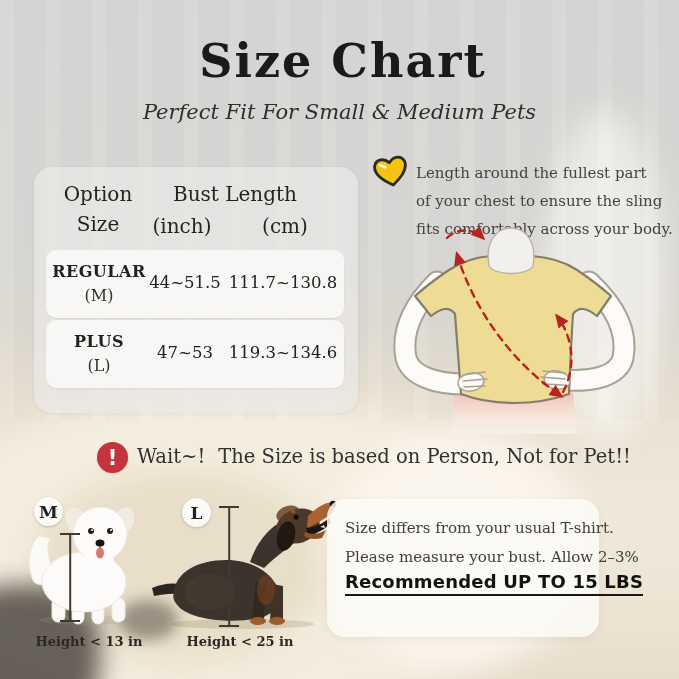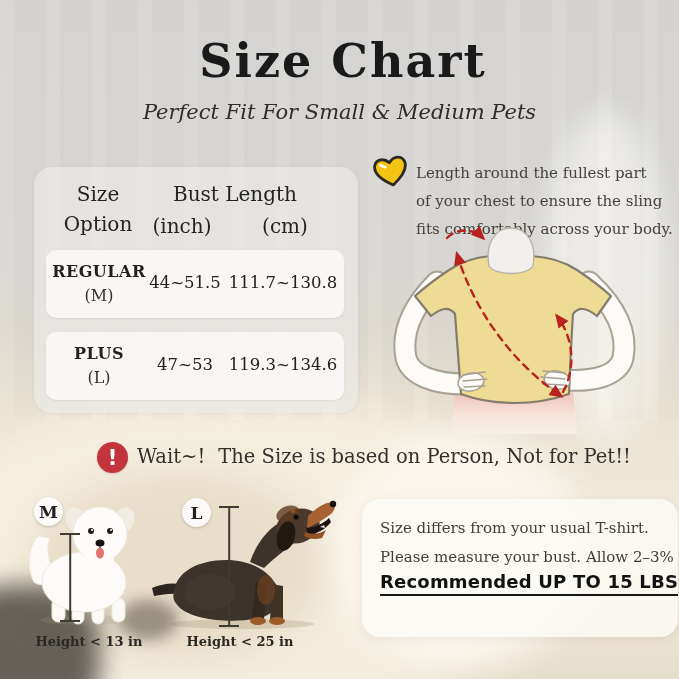--- a/index.html
+++ b/index.html
@@ -46,21 +46,21 @@
   .warn-tx .pfx{margin-right:13px;}
   
   .badge{width:29px;height:29px;border-radius:50%;background:#fbfaf8;box-shadow:0 1px 3px rgba(0,0,0,.2);
     display:flex;align-items:center;justify-content:center;font-weight:bold;font-size:17px;color:#23211e;}
   .mline{width:20px;}
   .mline::before{content:'';position:absolute;left:50%;top:0;bottom:0;width:1.6px;background:#3e3a34;transform:translateX(-50%);}
   .mline .cap{position:absolute;left:0;right:0;height:1.7px;background:#3e3a34;}
   .cap.t{top:0}.cap.b{bottom:0}
   .hlabel{font-size:13px;font-weight:bold;color:#2a2825;text-align:center;white-space:nowrap;}
   
-  .info{left:362px;top:499px;width:316px;height:138px;border-radius:18px;
+  .info{left:327px;top:499px;width:272px;height:138px;border-radius:18px;
     background:rgba(252,250,246,.85);box-shadow:0 2px 8px rgba(120,110,90,.12);
     padding:15px 0 0 18px;box-sizing:border-box;}
   .info .ln{font-size:15px;line-height:28.5px;color:#403e3a;white-space:nowrap;}
   .rec{display:inline-block;font-family:"DejaVu Sans","Liberation Sans",sans-serif;
     font-weight:bold;font-size:18px;color:#121212;border-bottom:2.2px solid #161616;
     padding-bottom:2px;letter-spacing:.2px;white-space:nowrap;}
 </style>
 </head>
 <body>
 
@@ -72,34 +72,34 @@
   <div class="blob blob-fold"></div>
   <div class="blob blob-dark"></div>
   <div class="blob blob-dark2"></div>
   <div class="abs streaks"></div>
 
   <div class="abs title">Size Chart</div>
   <div class="abs subtitle">Perfect Fit For Small &amp; Medium Pets</div>
 
   <div class="abs panel">
     <div class="hdr hdr-size">
+      <div>Option</div>
       <div>Size</div>
-      <div>Option</div>
     </div>
     <div class="hdr hdr-bust">Bust Length</div>
     <div class="hdr hdr-inch">(inch)</div>
     <div class="hdr hdr-cm">(cm)</div>
 
     <div class="row-card" style="top:83px;">
       <div class="rc-name">REGULAR</div>
       <div class="rc-code">(M)</div>
       <div class="rc-inch">44~51.5</div>
       <div class="rc-cm">111.7~130.8</div>
     </div>
-    <div class="row-card" style="top:165px;">
+    <div class="row-card" style="top:153px;">
       <div class="rc-name">PLUS</div>
       <div class="rc-code">(L)</div>
       <div class="rc-inch">47~53</div>
       <div class="rc-cm">119.3~134.6</div>
     </div>
   </div>
 
   <svg class="abs" style="left:372px;top:155px;" width="38" height="34" viewBox="0 0 40 36">
     <g transform="rotate(-10 20 18)">
       <path d="M20,32 C8,24 2,16 4,9 C6,3 14,1 20,8 C26,1 34,3 36,9 C38,16 32,24 20,32 Z" fill="#f5c313" stroke="#2c2822" stroke-width="3" stroke-linejoin="round"></path>

